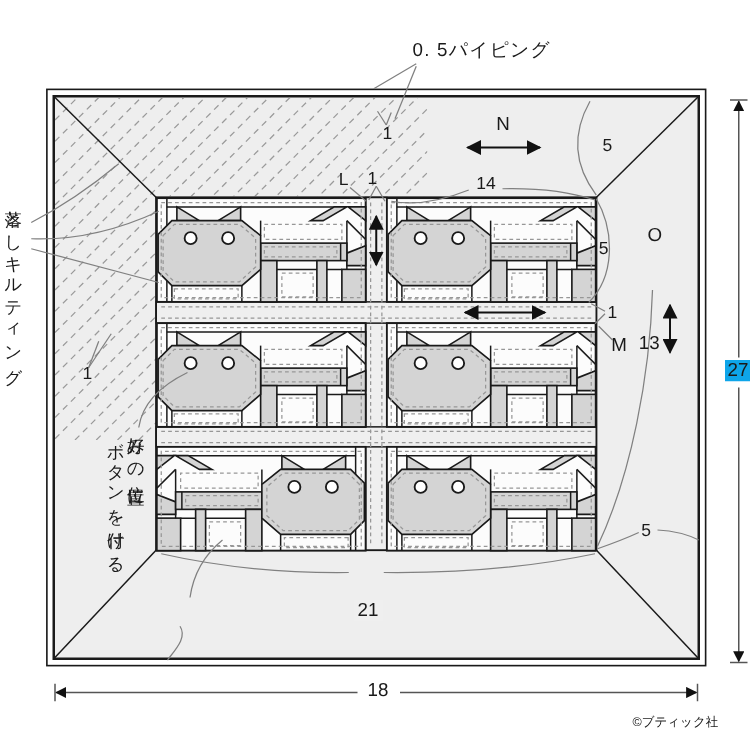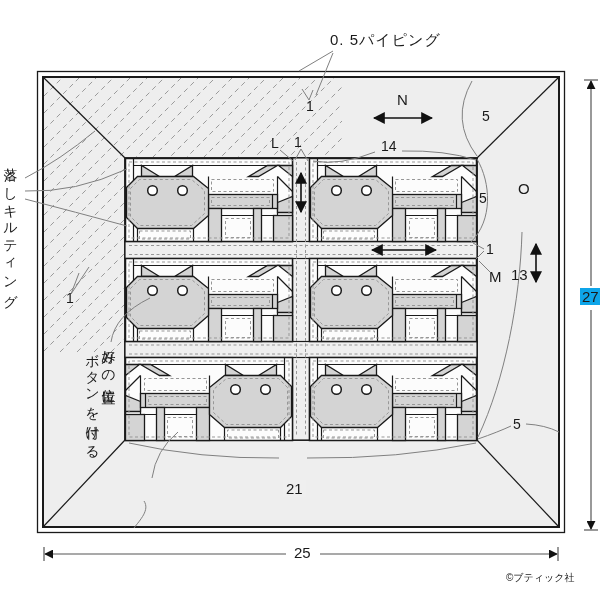--- a/index.html
+++ b/index.html
@@ -216,18 +216,18 @@
   <div class="lbl" id="t-1L">1</div>
   <div class="lbl" id="t-O">O</div>
   <div class="lbl" id="t-5r">5</div>
   <div class="lbl" id="t-1r">1</div>
   <div class="lbl" id="t-M">M</div>
   <div class="lbl" id="t-17">13</div>
   <div class="lbl" id="t-27">27</div>
   <div class="lbl" id="t-1h">1</div>
   <div class="lbl" id="t-5b">5</div>
   <div class="lbl" id="t-21">21</div>
-  <div class="lbl" id="t-31">25</div>
+  <div class="lbl" id="t-31">18</div>
   <div class="lbl" id="t-credit">©ブティック社</div>
   <div class="lbl vert" id="t-otoshi">落としキルティング</div>
   <div class="lbl vert" id="t-btn1">好みの位置に</div>
   <div class="lbl vert" id="t-btn2">ボタンを付ける</div>
 </div>
 
 </body></html>

